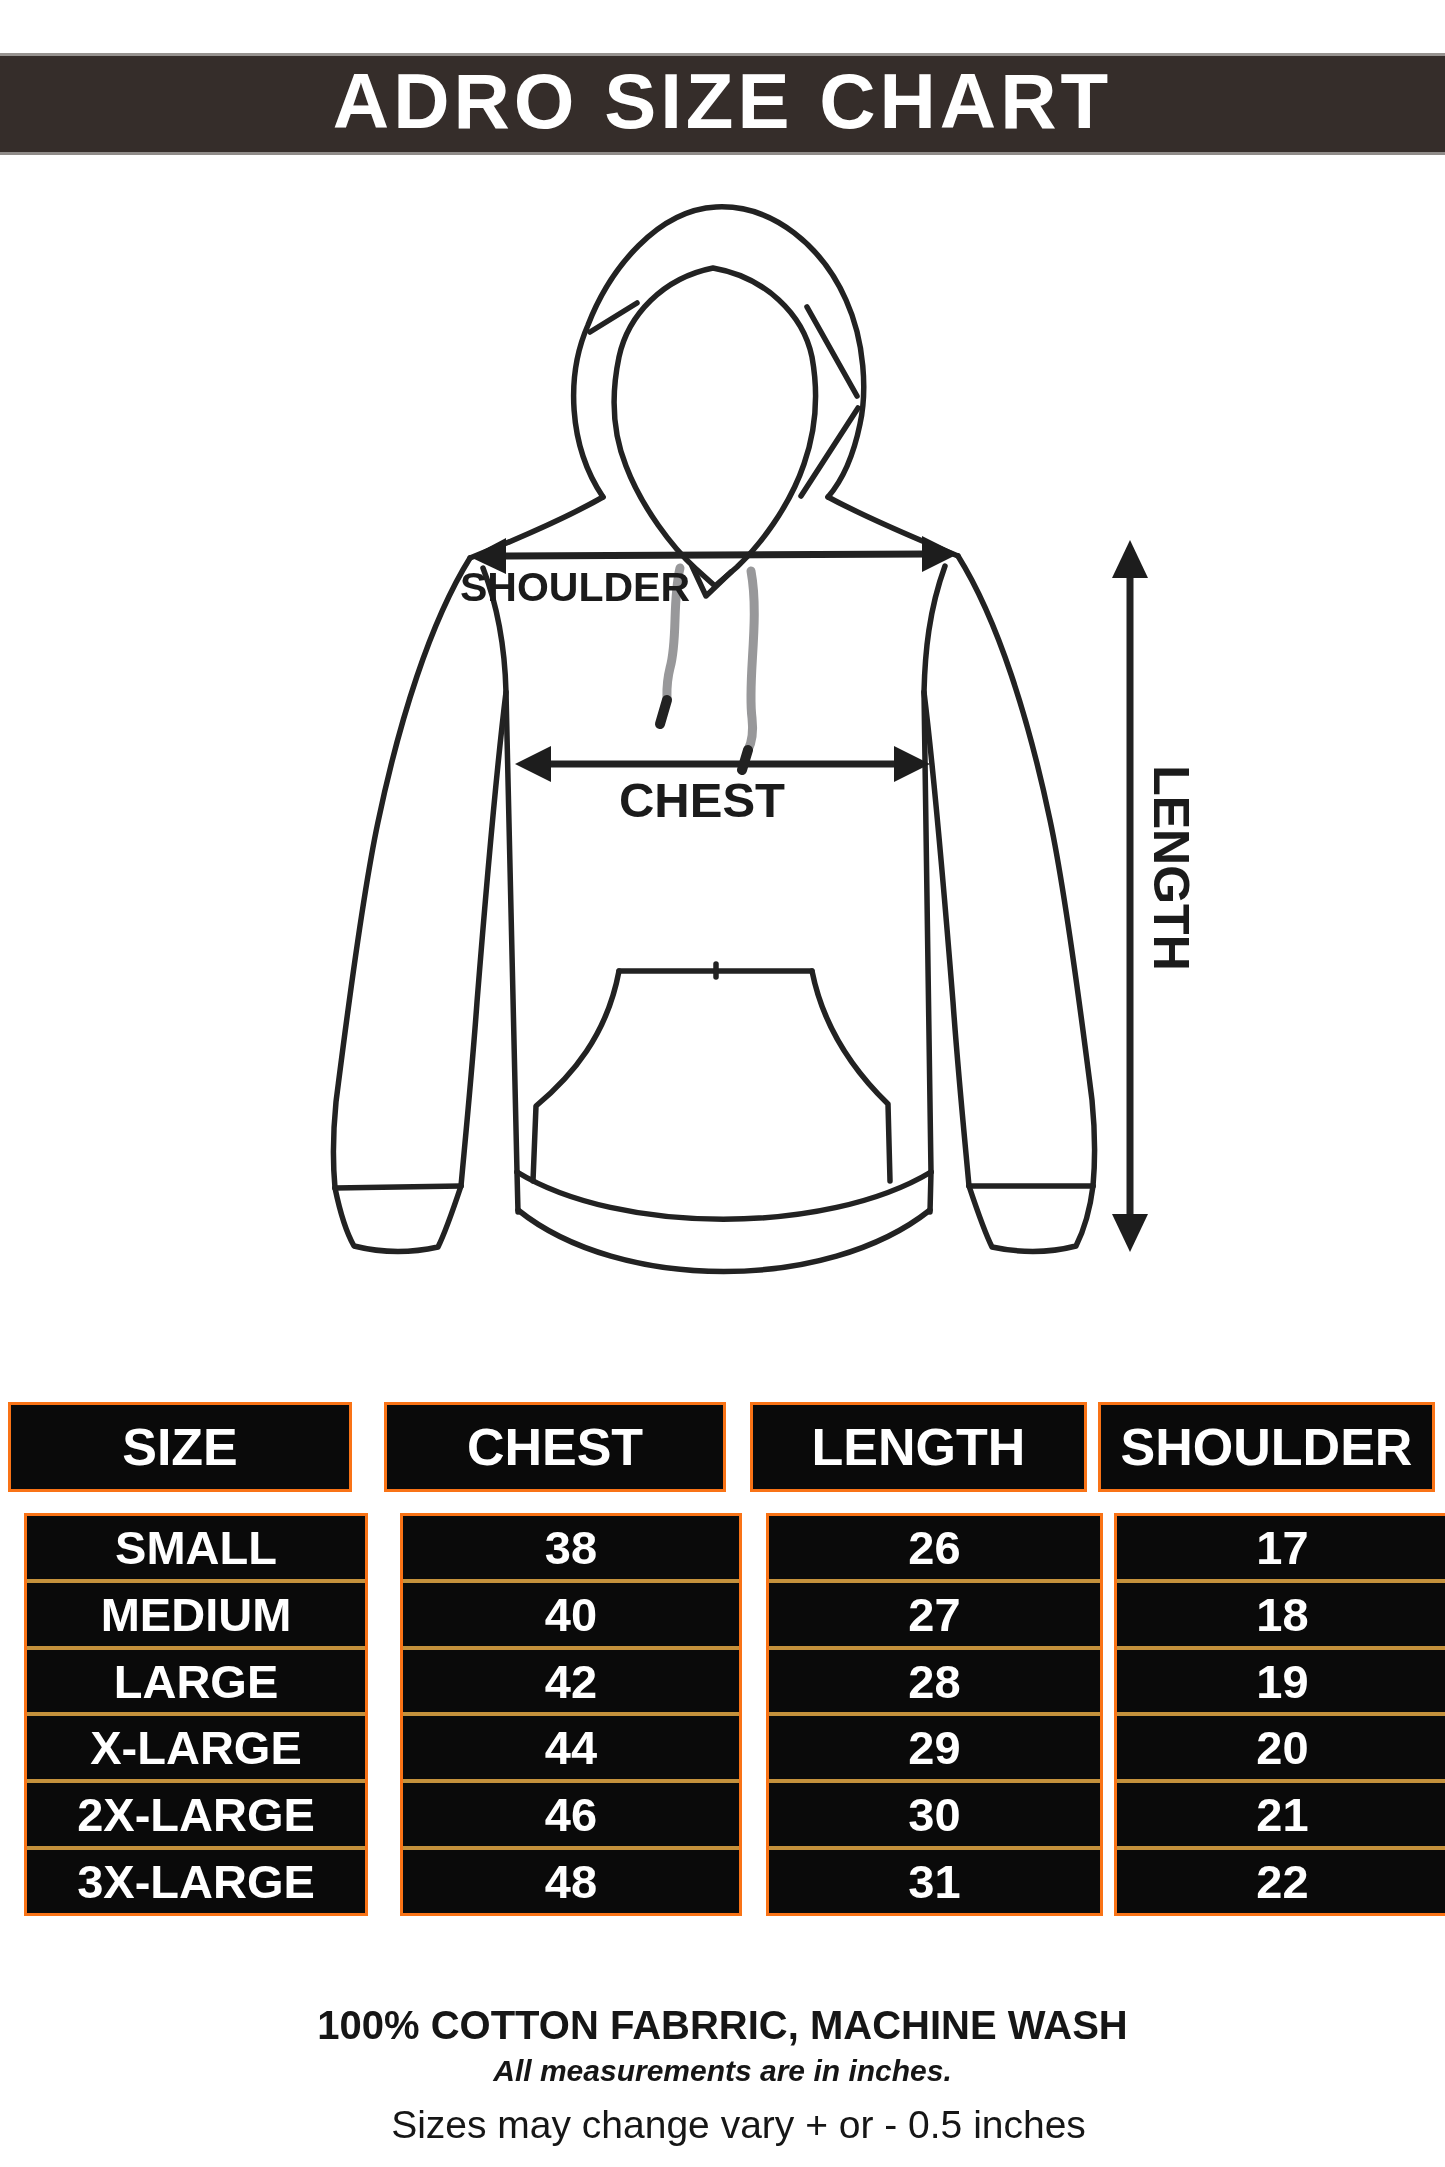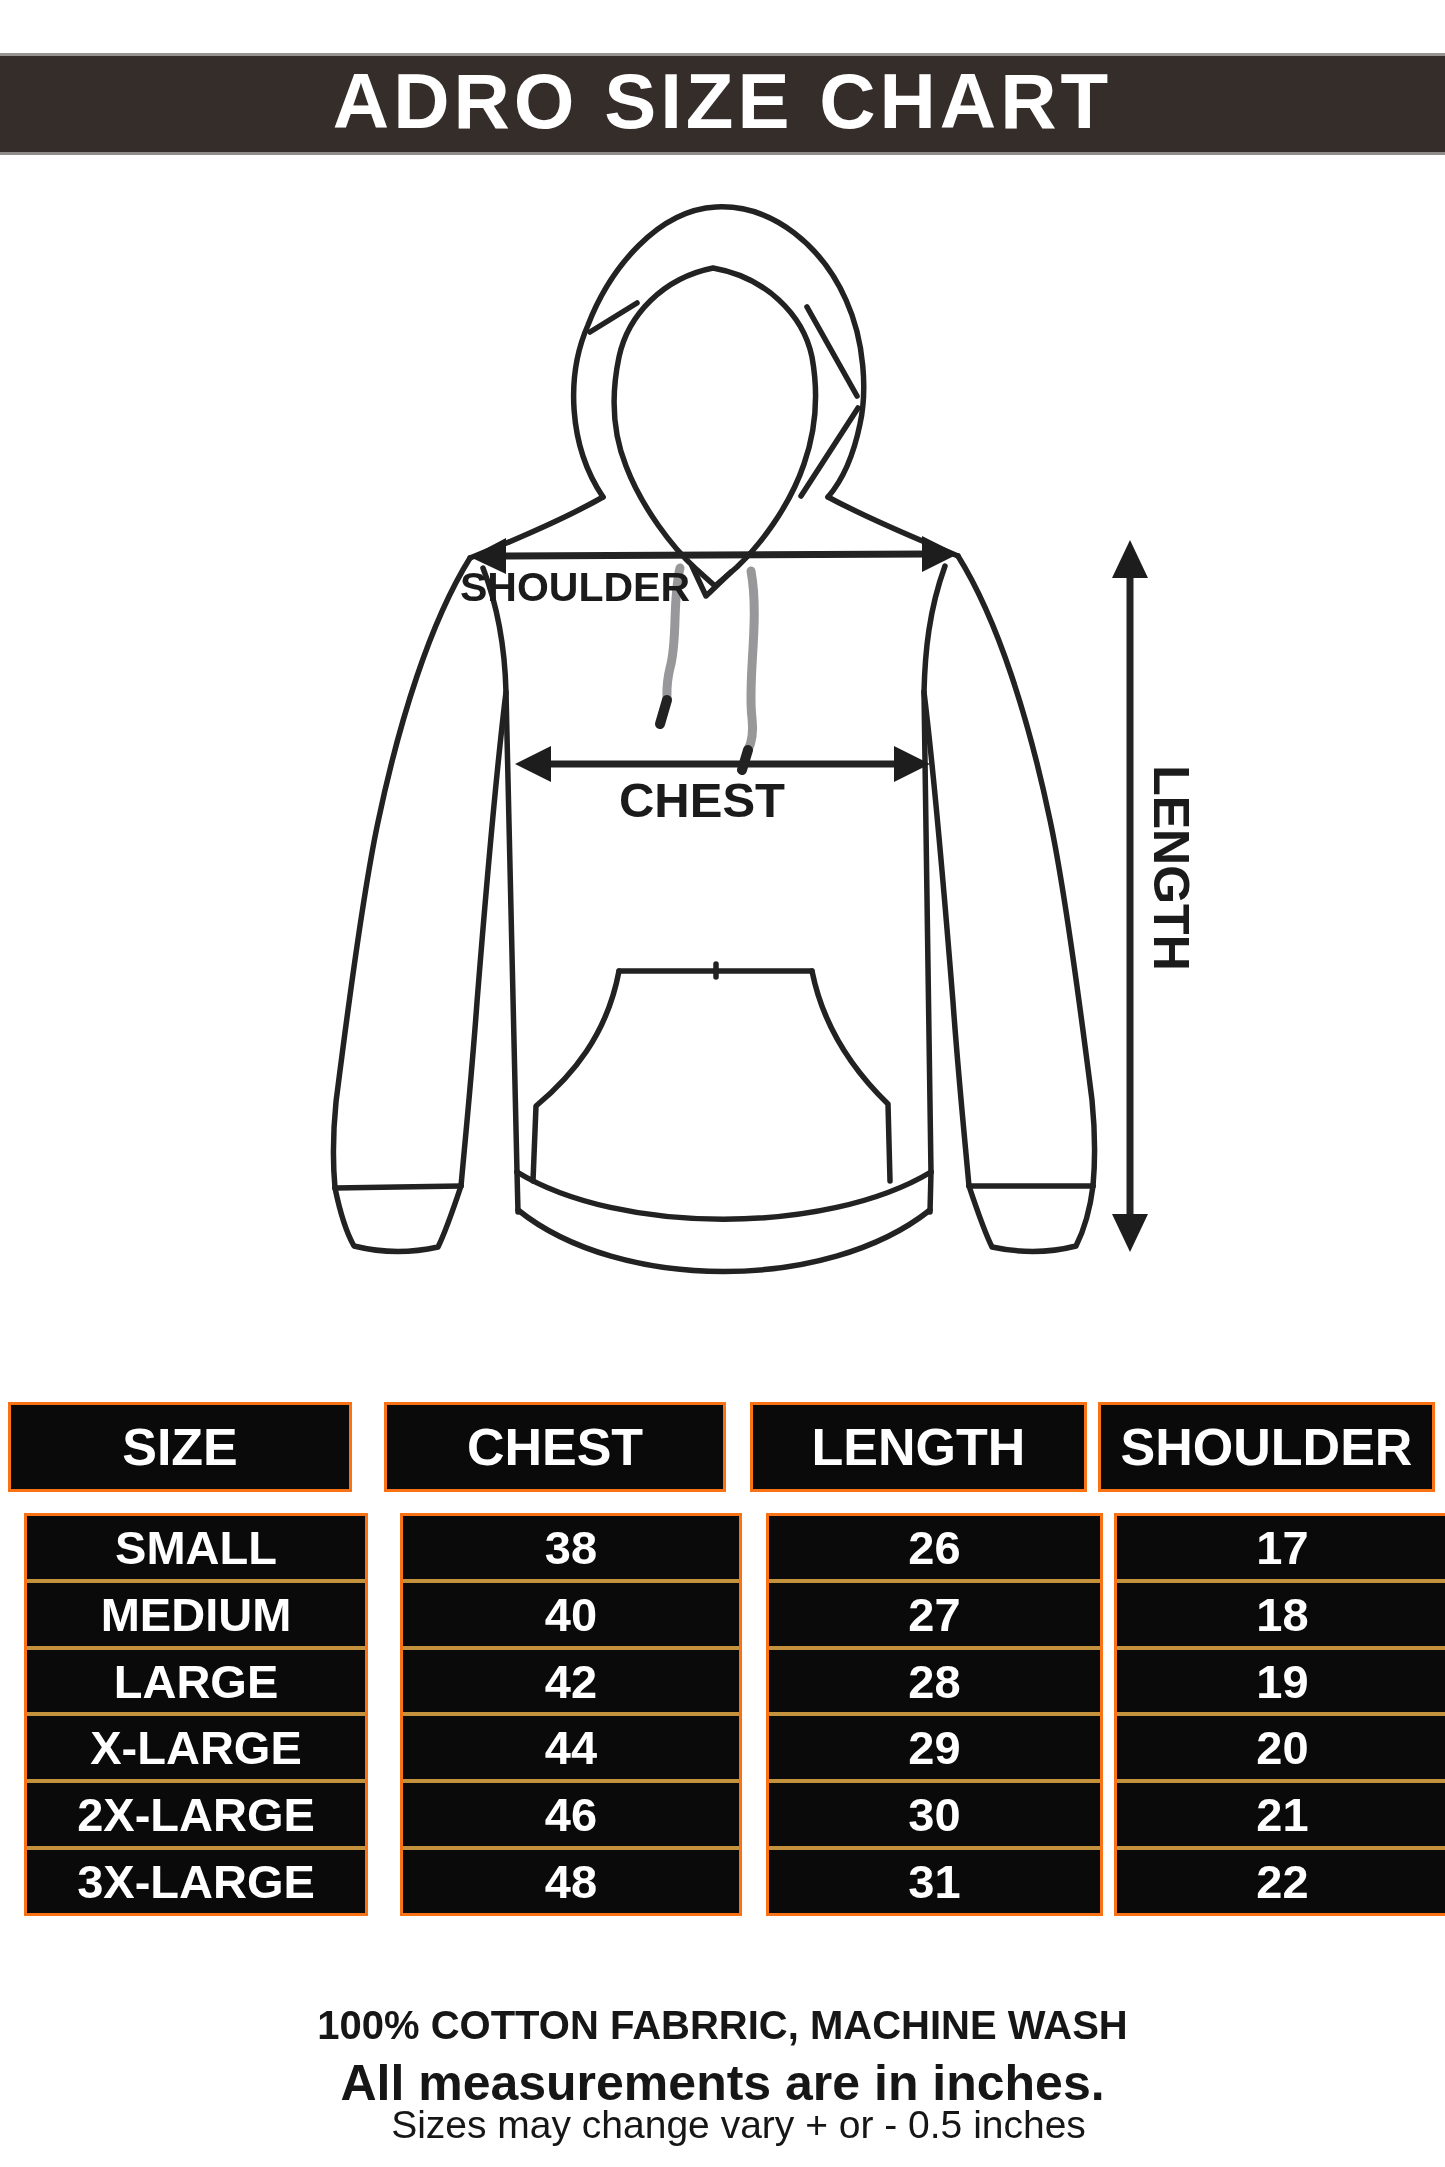--- a/index.html
+++ b/index.html
@@ -35,21 +35,21 @@
   .tcol{top:1513px;height:403px;display:flex;flex-direction:column;margin-left:16px;}
   .tcell{
     flex:1;display:flex;align-items:center;justify-content:center;
     color:#fff;font-weight:bold;font-size:47px;
     border-bottom:4px solid #C4913C;
   }
   .tcell:last-child{border-bottom:none;}
   
   .note{position:absolute;left:0;width:1445px;text-align:center;color:#161616;white-space:nowrap;}
   .note1{top:2003px;font-size:40px;font-weight:bold;text-align:center;}
-  .note2{top:2054px;font-size:50px;font-weight:bold;}
+  .note2{top:2054px;font-size:30px;font-weight:bold;font-style:italic;}
   .note3{top:2103px;font-size:39px;font-weight:normal;padding-left:16px;}
 </style>
 </head>
 <body>
 
 <div class="page">
 
   <div class="titlebar">
     <span class="title">ADRO SIZE CHART</span>
   </div>

